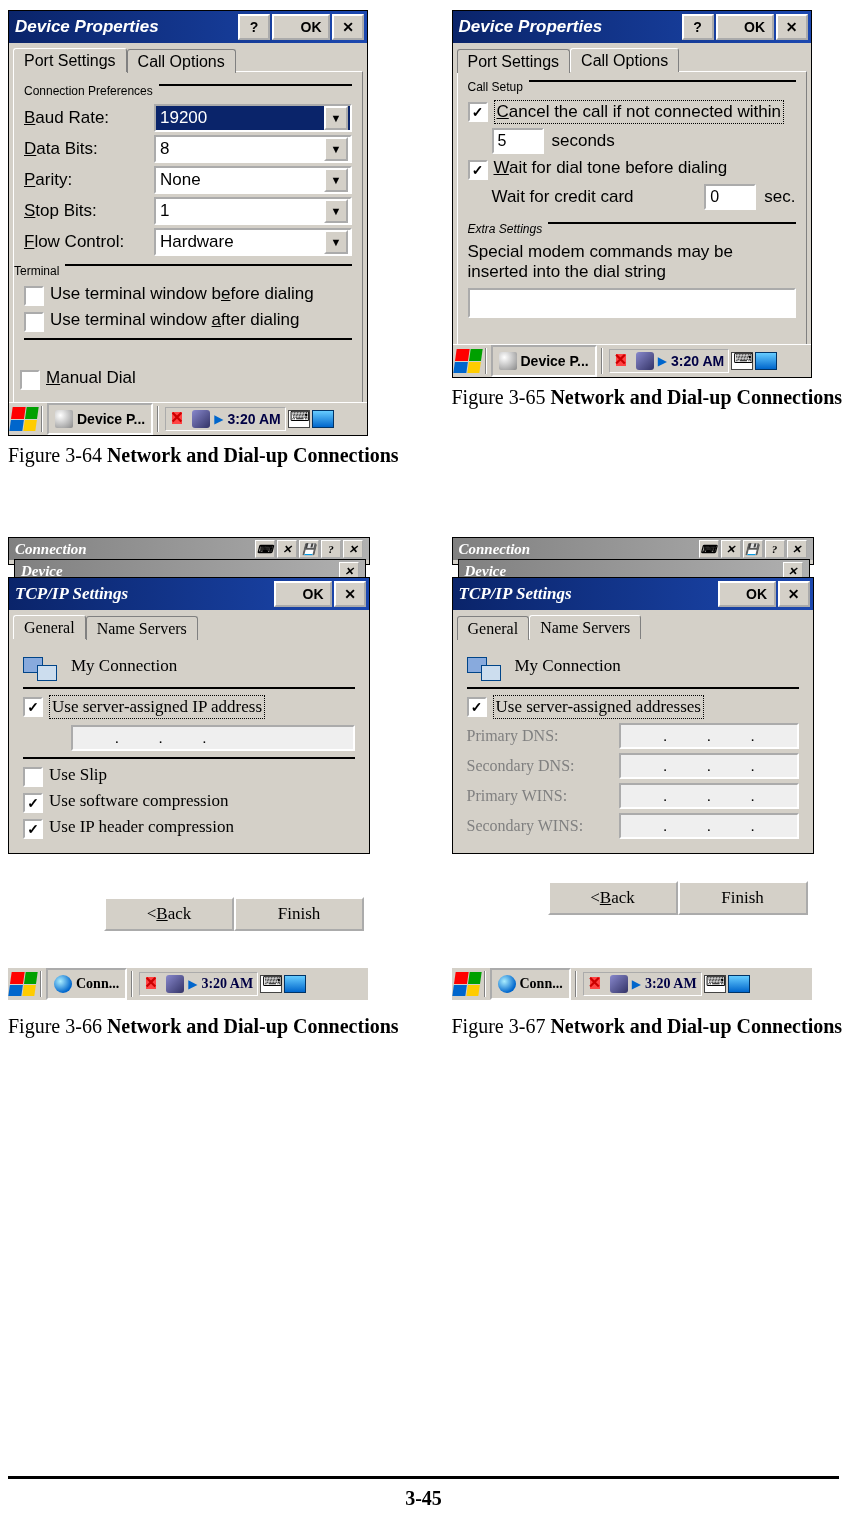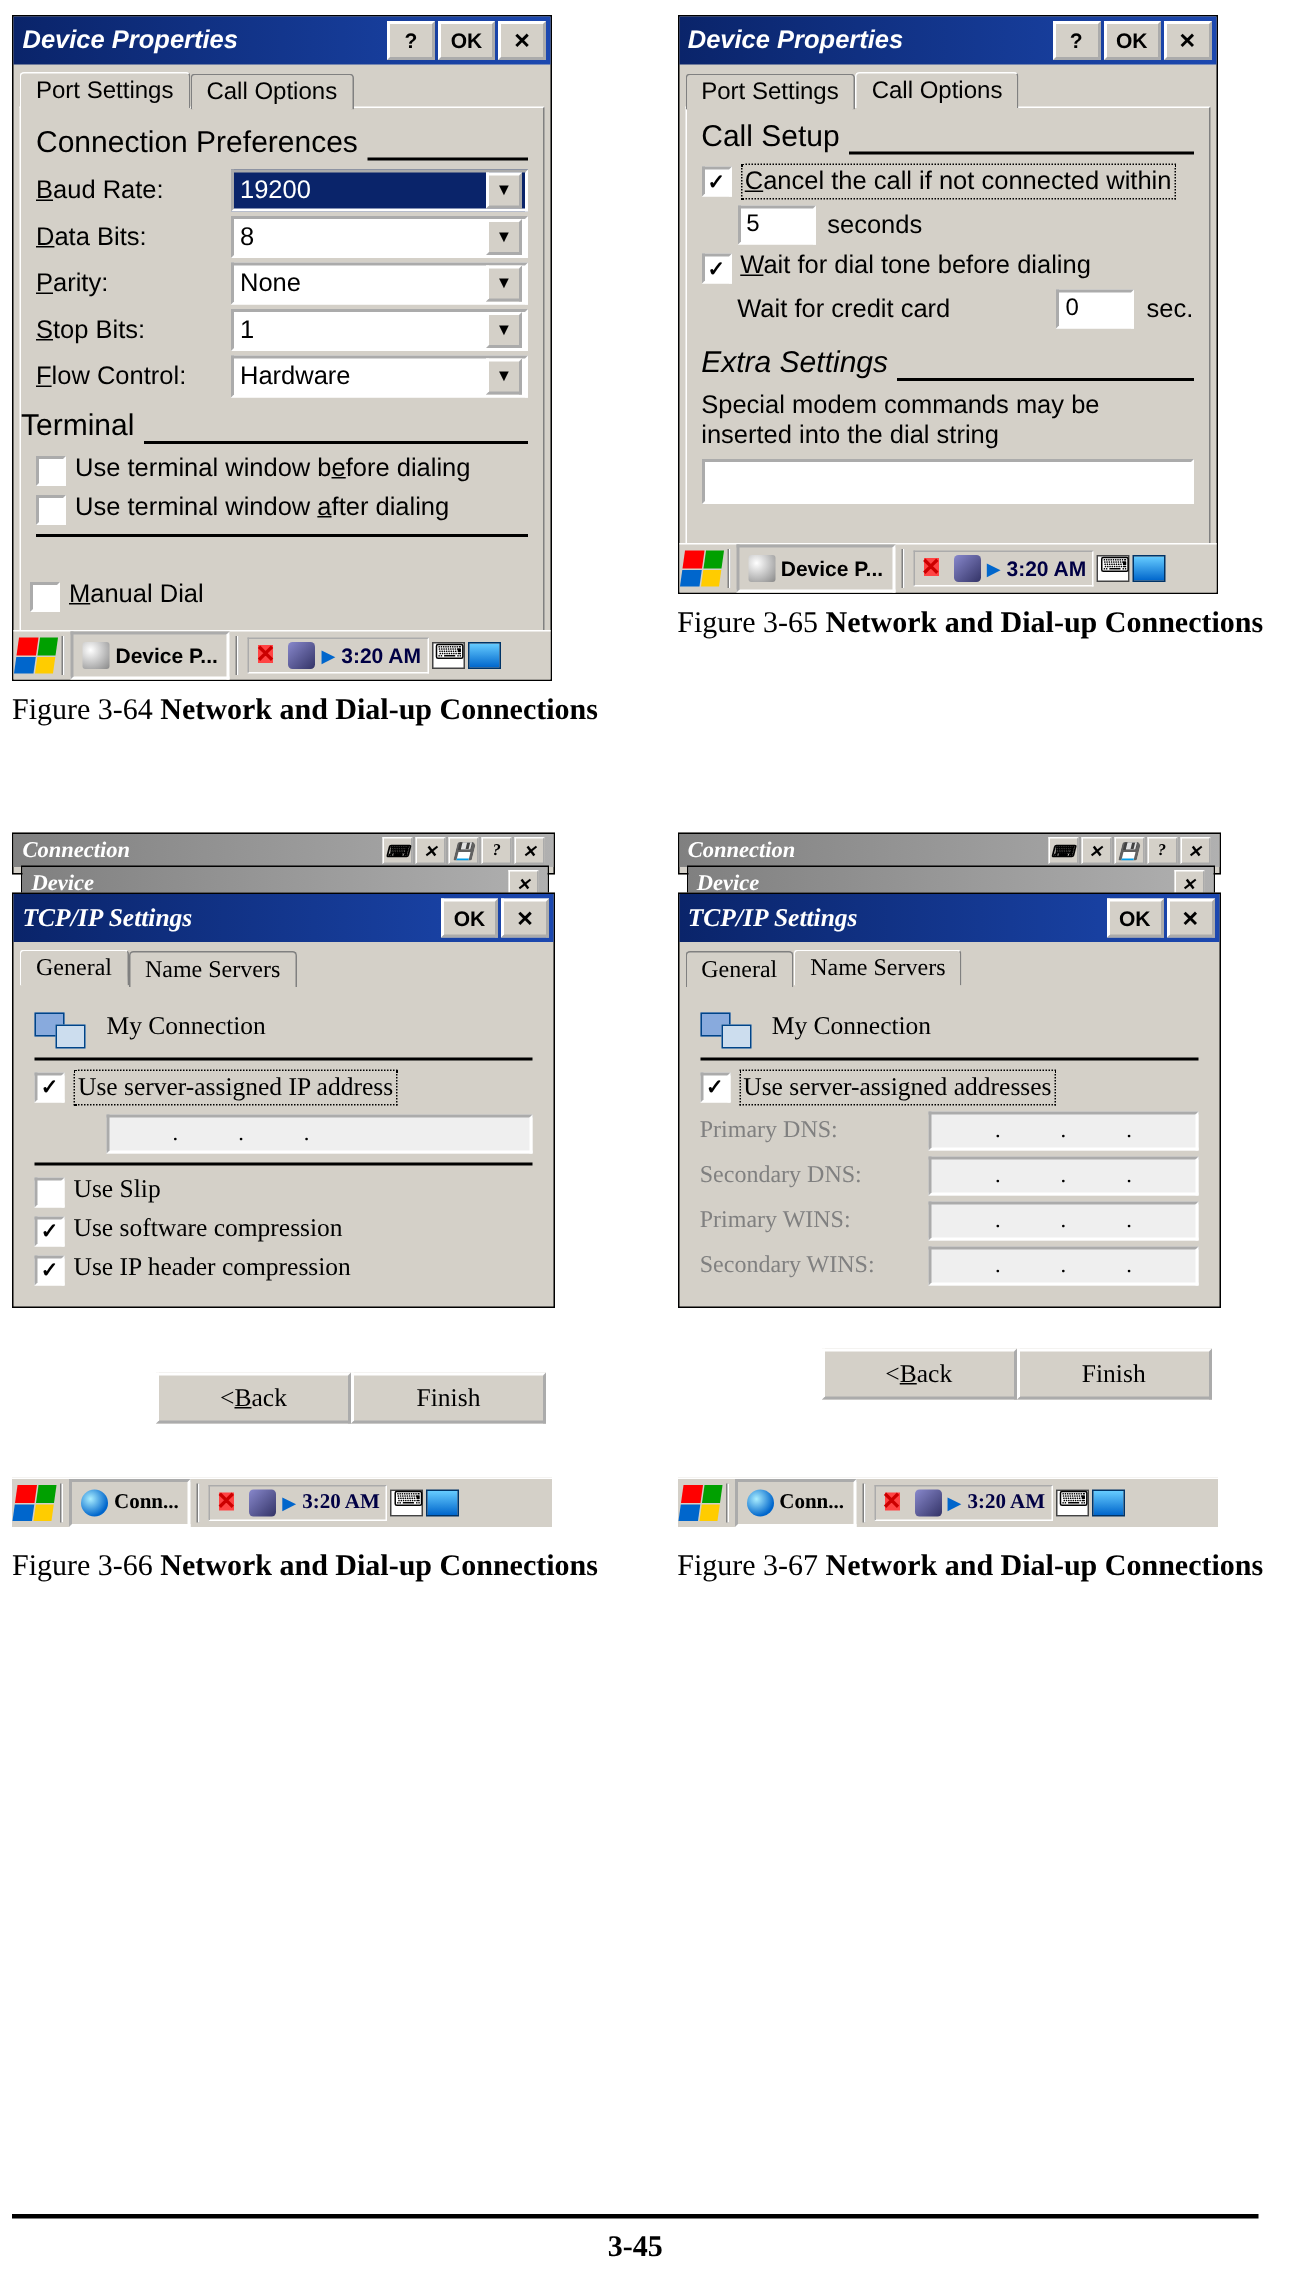--- a/index.html
+++ b/index.html
@@ -74,21 +74,21 @@
     font-size: 14px;
     width: 28px;
     height: 22px;
     margin-left: 2px;
     display: flex;
     align-items: center;
     justify-content: center;
     font-family: Tahoma, sans-serif;
     font-style: normal;
   }
-  .tb-btn.ok { width: 34px; }
+  .tb-btn.ok { width: 34px; padding-left: 20px; }
   .tabs {
     display: flex;
     padding: 4px 4px 0 4px;
     gap: 0;
     font-size: 16px;
   }
   .tab {
     background: #d4d0c8;
     border: 1px solid #808080;
     border-bottom: none;
@@ -116,23 +116,23 @@
     border-right-color: #808080;
     border-bottom: none;
     padding: 8px 10px 8px 10px;
     margin: 0 4px;
     background: #d4d0c8;
   }
   .groupbox {
     margin: 4px 0 8px 0;
   }
   .group-legend {
-    font-size: 20px;
+    font-size: 12px;
     display: flex;
-    align-items: flex-end;
+    align-items: flex-start;
     gap: 6px;
     margin-bottom: 6px;
   }
   .group-legend .line {
     flex:1;
     border-top:2px solid #000;
   }
   .row { display:flex; align-items:center; margin:3px 0; }
   .lbl { width:130px; font-size:17px; }
   .lbl .u { text-decoration: underline; }

